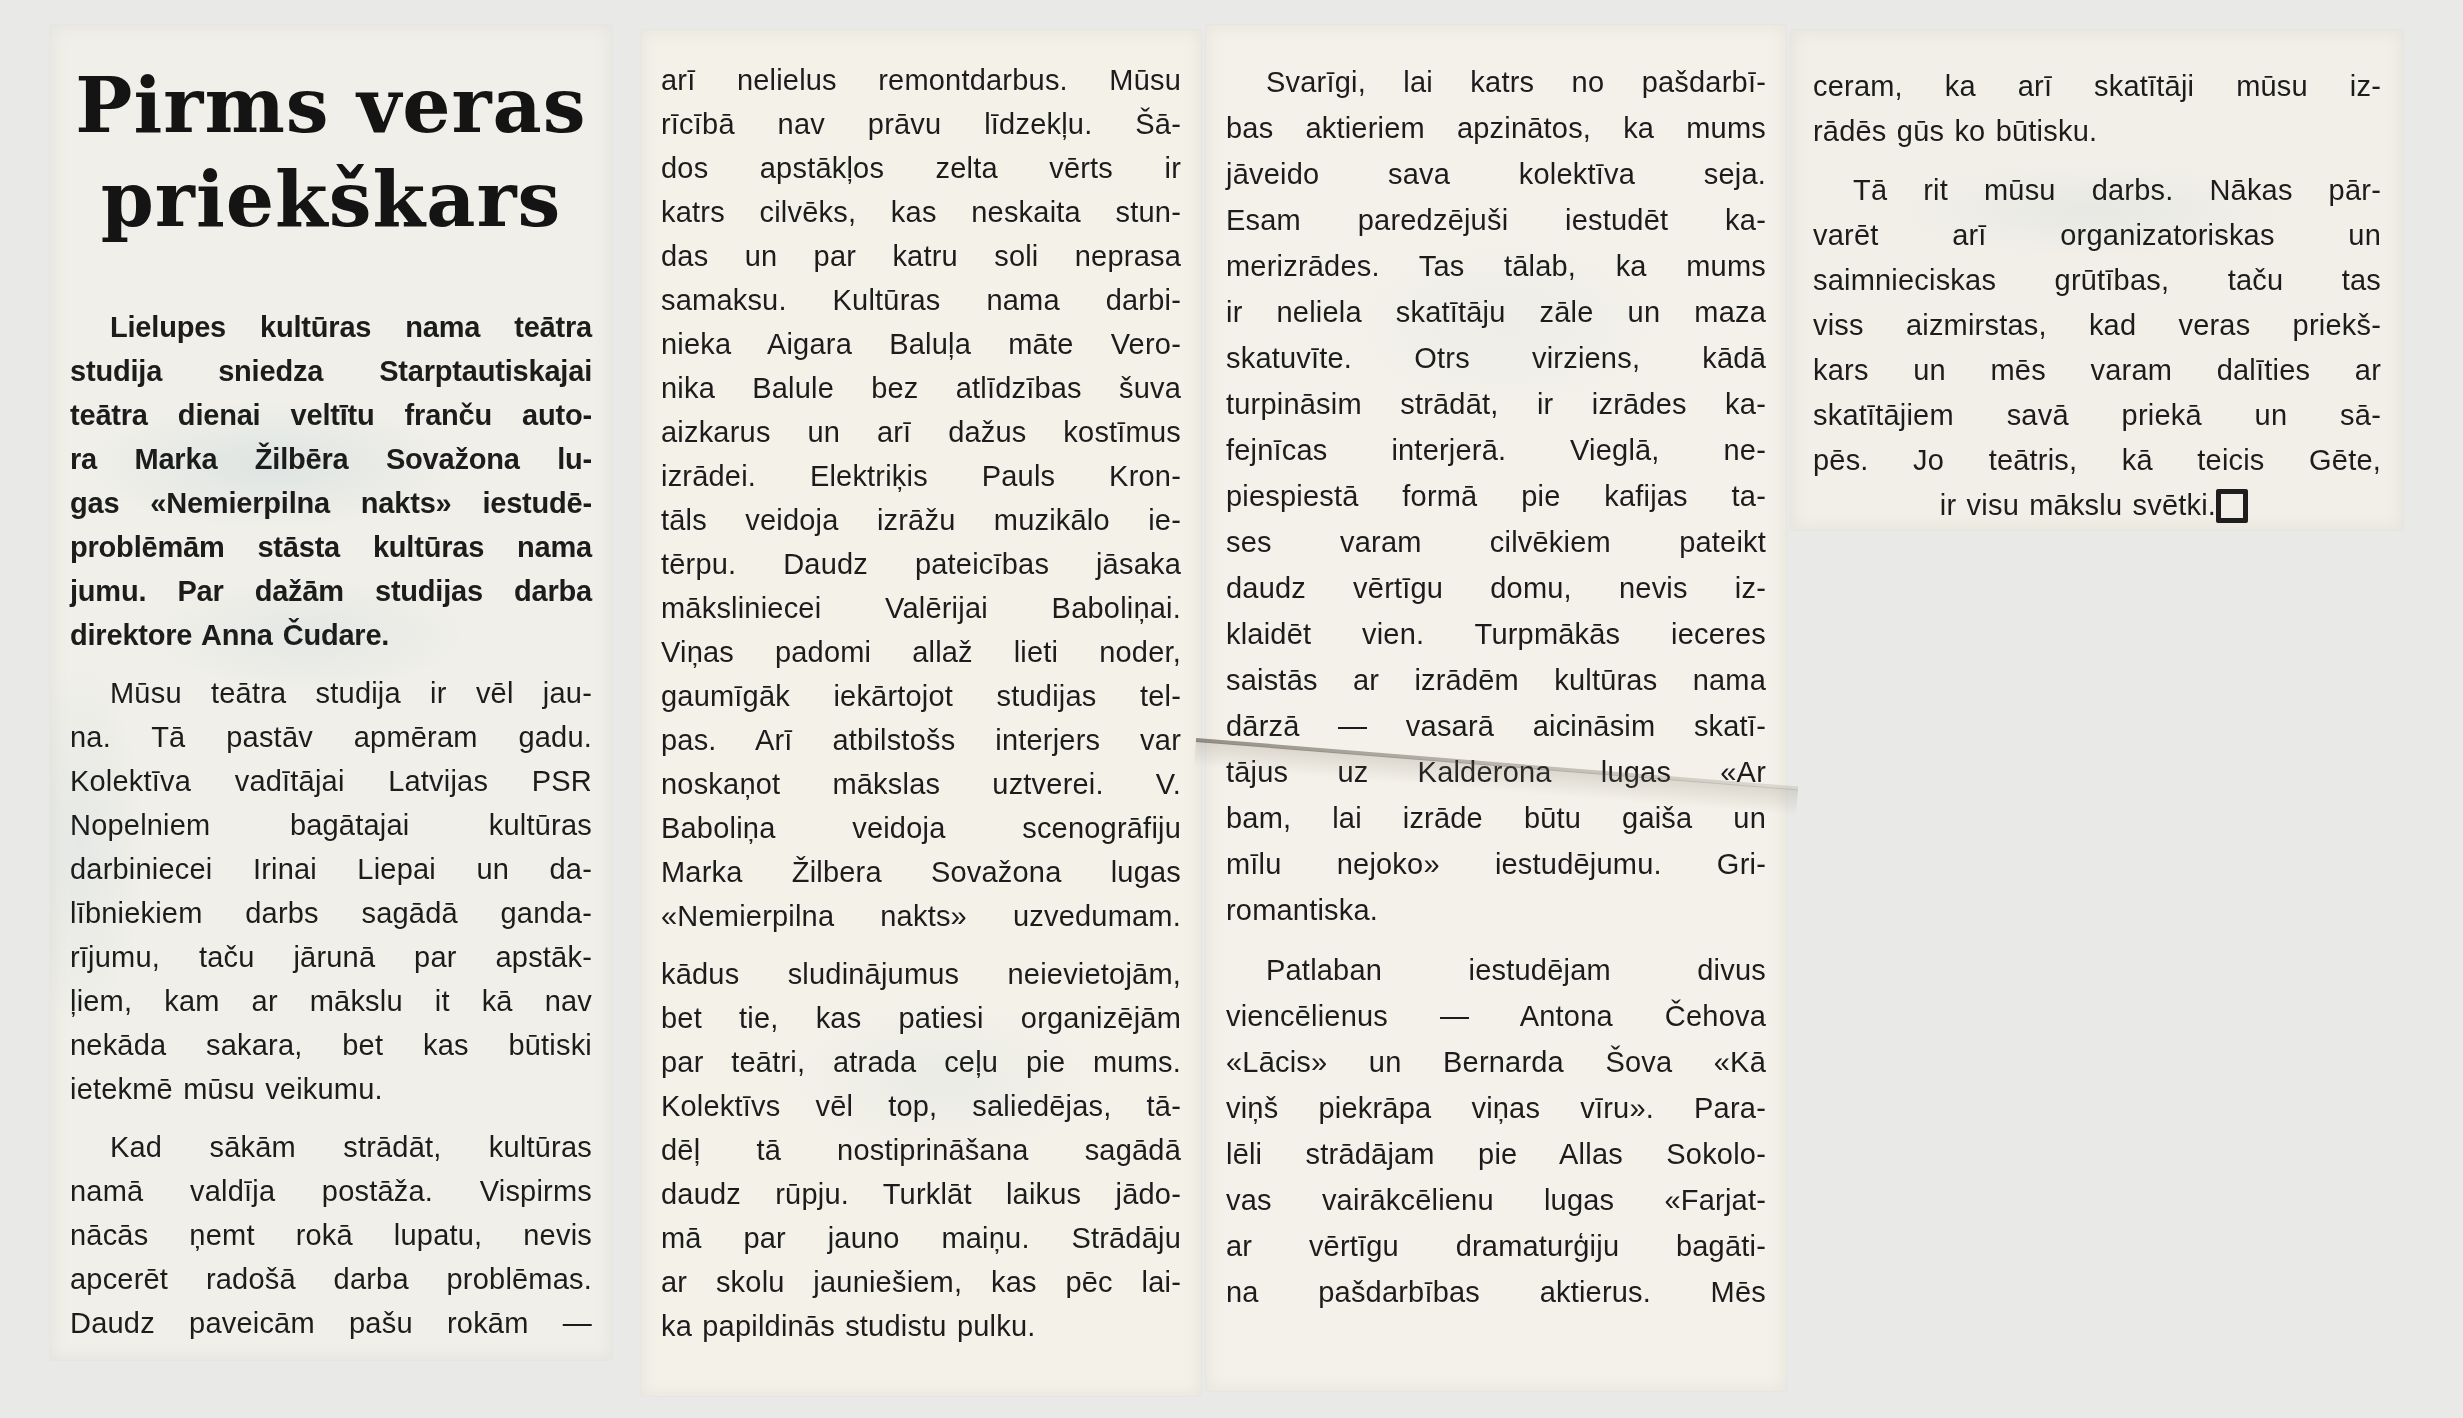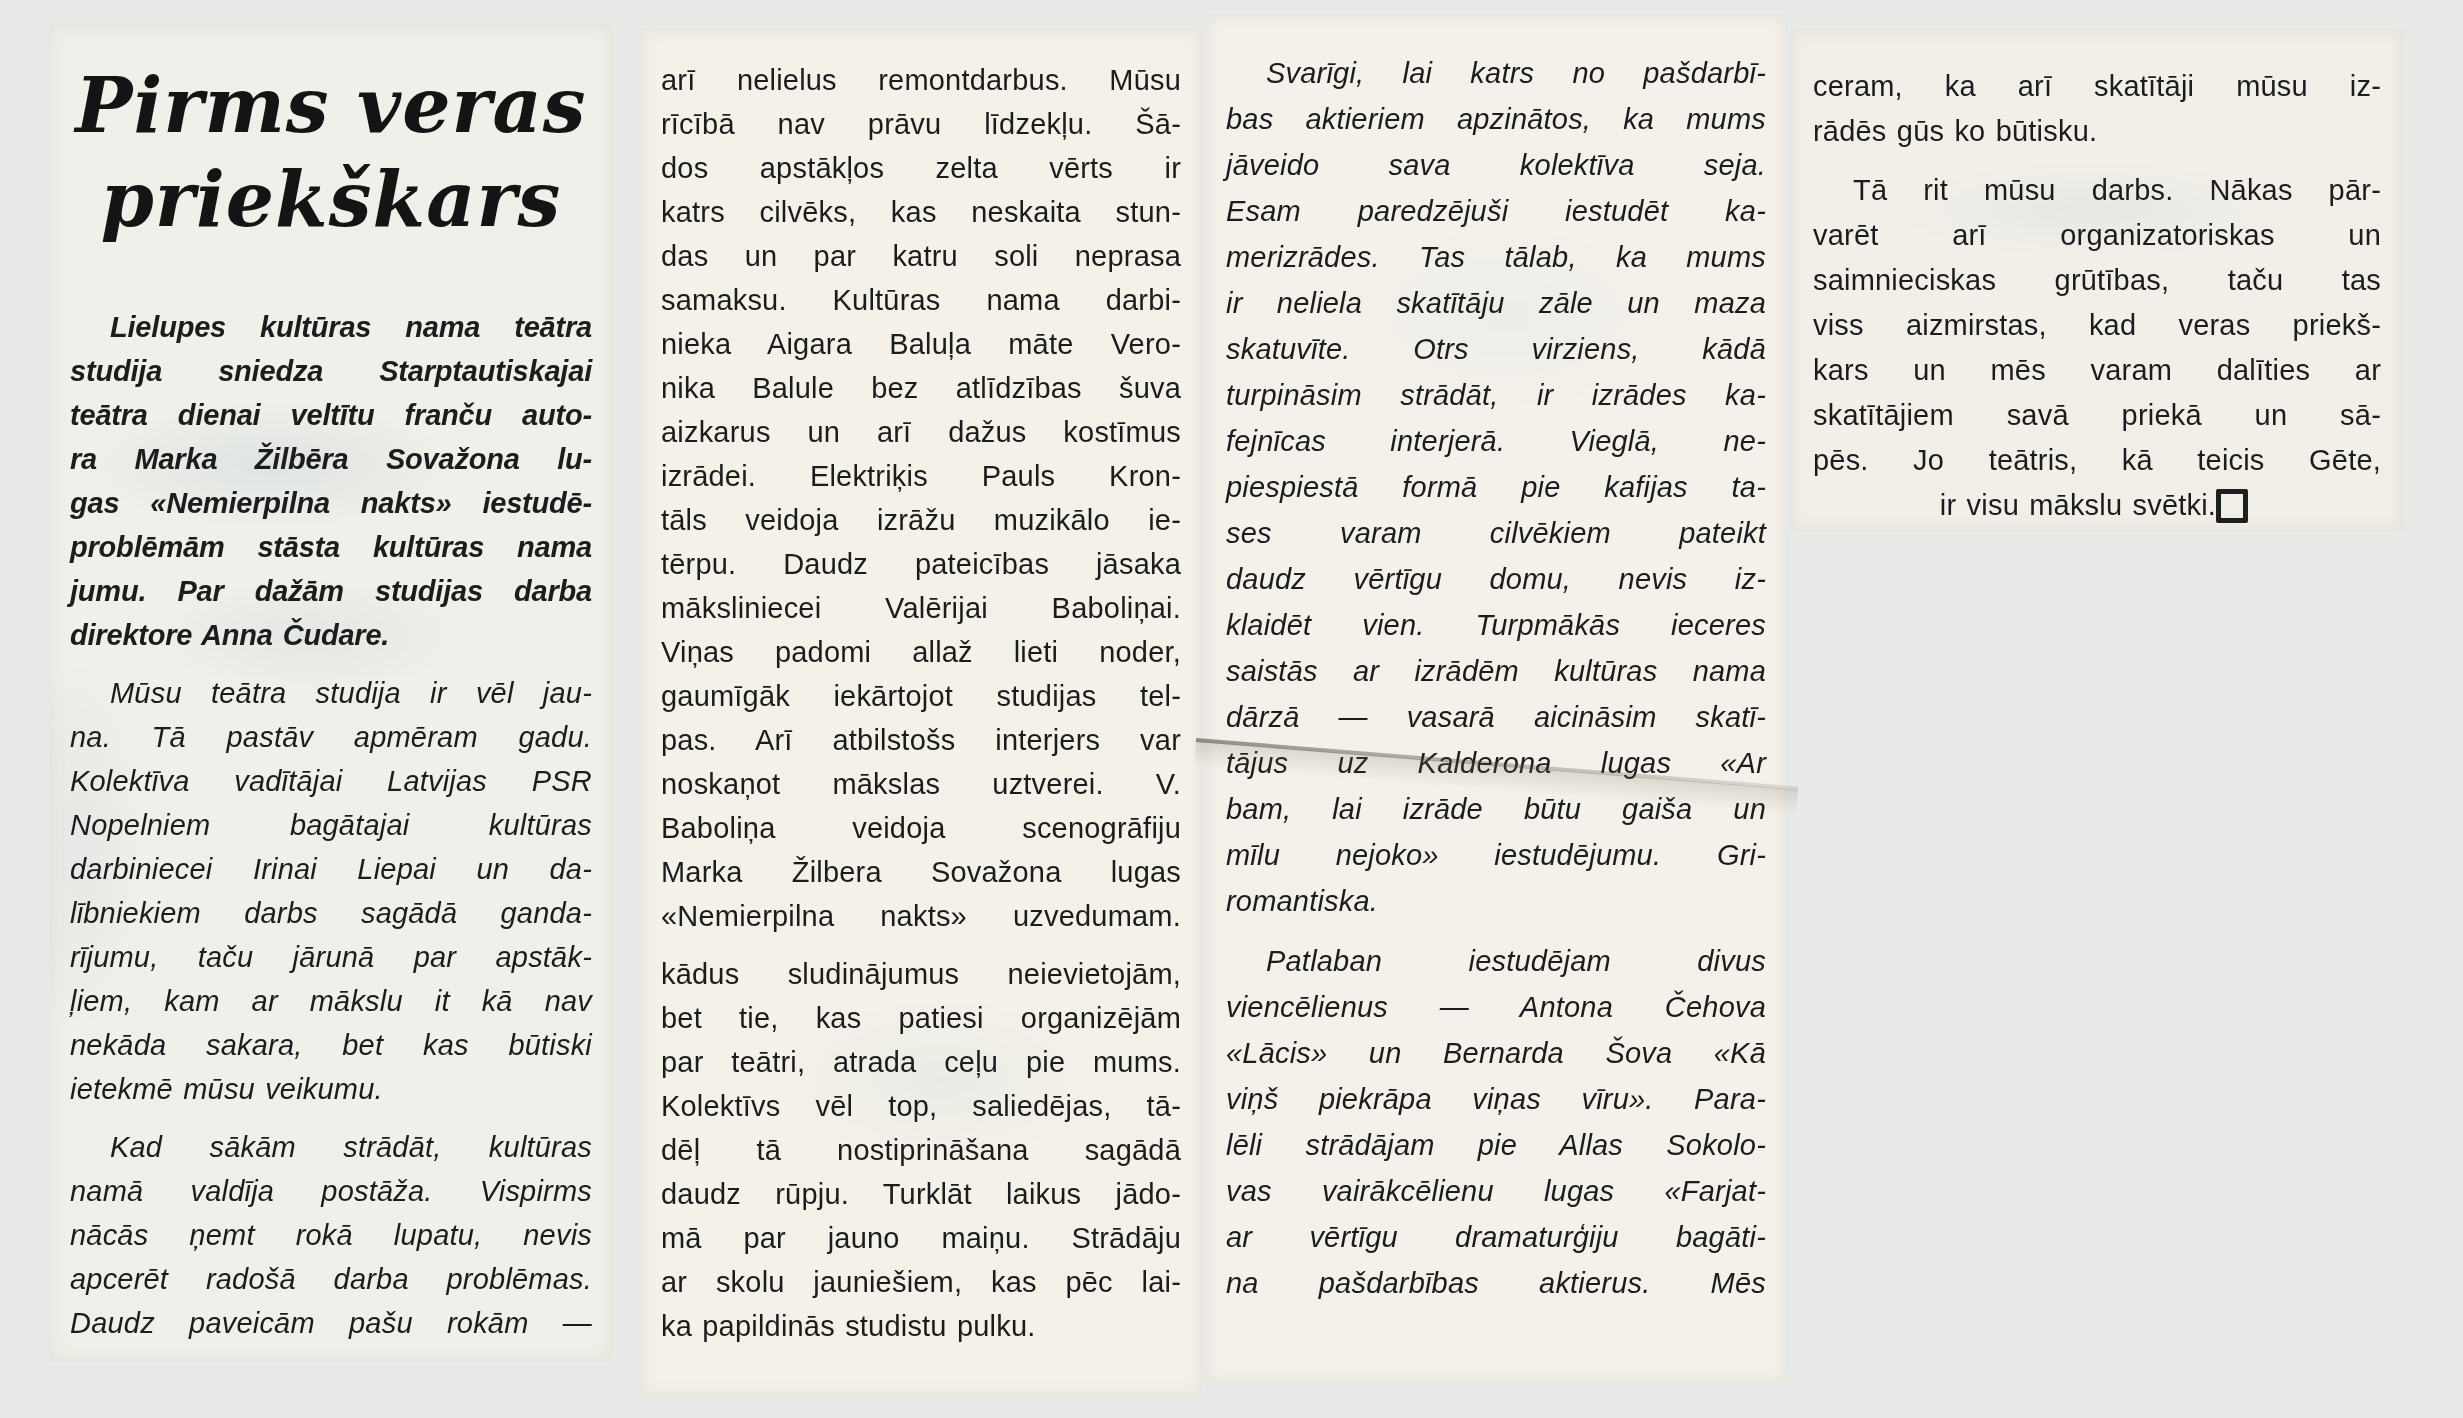--- a/index.html
+++ b/index.html
@@ -12,29 +12,29 @@
     position:absolute;box-sizing:border-box;
     background:#f3f0e8;
     box-shadow:inset 0 0 18px rgba(110,105,90,0.10), 0 0 2px rgba(0,0,0,0.05);
     color:#1b1b1b;
   }
   #col1{left:50px;top:25px;width:562px;height:1335px;padding:0 20px;
     background:
       radial-gradient(260px 90px at 220px 440px, rgba(150,185,200,0.20), rgba(150,185,200,0) 70%),
       radial-gradient(220px 80px at 260px 610px, rgba(150,185,200,0.14), rgba(150,185,200,0) 70%),
       radial-gradient(90px 260px at 30px 820px, rgba(150,185,200,0.12), rgba(150,185,200,0) 70%),
-      #f0efe9; font-style: italic;}
+      #f0efe9;}
   #col2{left:641px;top:30px;width:560px;height:1366px;padding:28px 20px 0;
     background:
       radial-gradient(240px 120px at 300px 1050px, rgba(150,185,200,0.10), rgba(150,185,200,0) 70%),
       #f4f1e9;}
-  #col3{left:1206px;top:16px;width:580px;height:1366px;padding:34px 20px 0;
+  #col3{left:1206px;top:25px;width:580px;height:1366px;padding:34px 20px 0;
     background:
       radial-gradient(260px 140px at 300px 300px, rgba(160,190,205,0.08), rgba(160,190,205,0) 70%),
-      #f4f1ea; font-style: italic;}
+      #f4f1ea;}
   #col4{left:1791px;top:30px;width:612px;height:500px;padding:34px 22px 0;
     background:
       radial-gradient(280px 70px at 300px 180px, rgba(150,185,200,0.12), rgba(150,185,200,0) 70%),
       #f2efe8;}
 
   .headline{
     margin:34px 0 58px;
     font-family:"DejaVu Serif", serif;
     font-weight:bold;
     font-size:76px;

